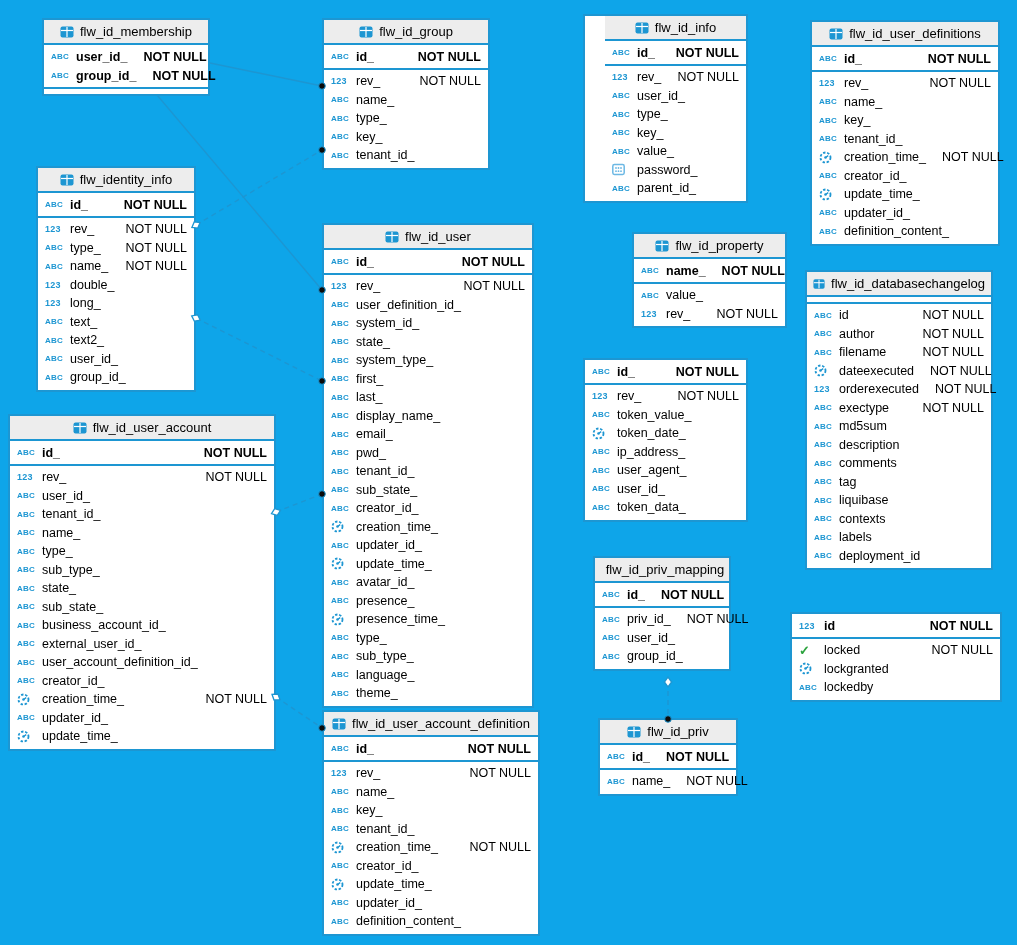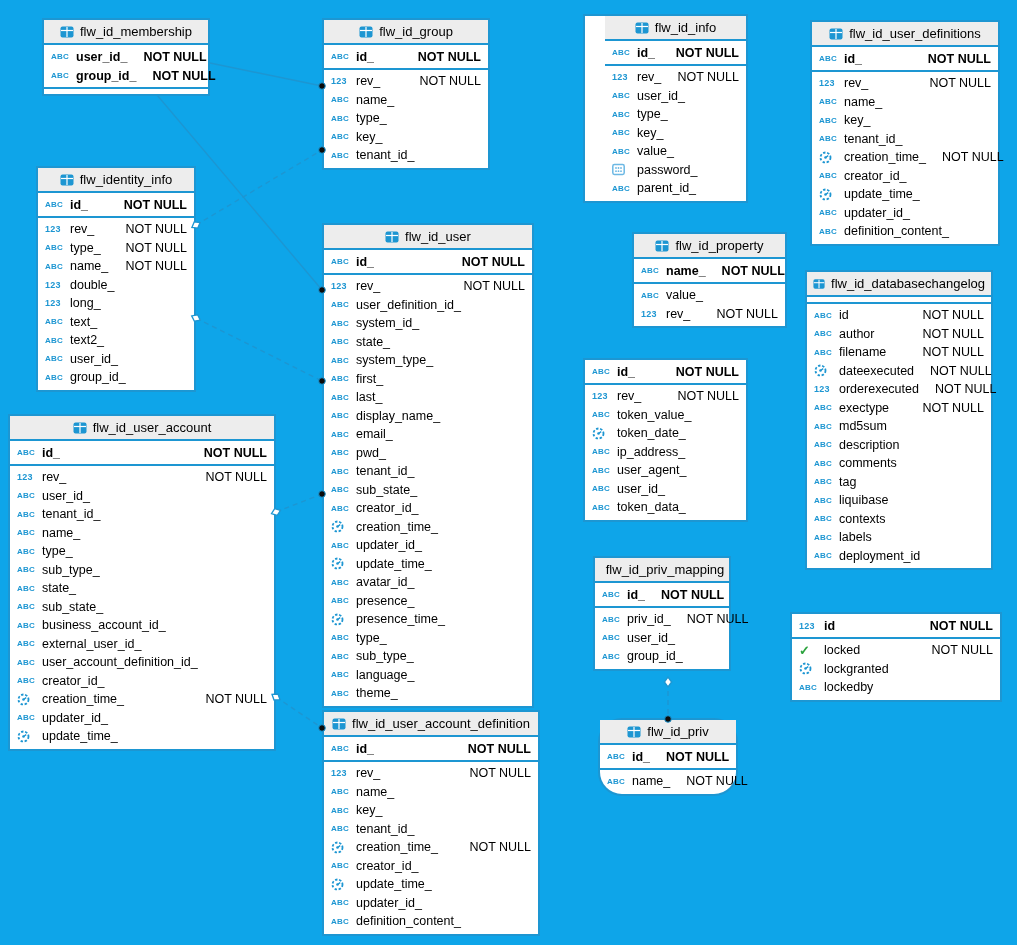--- a/index.html
+++ b/index.html
@@ -1025,21 +1025,21 @@
           <span class="cname">updater_id_</span>
         </div>
         <div class="trow">
           <span class="ci">
             <span class="abc">ABC</span>
           </span>
           <span class="cname">definition_content_</span>
         </div>
       </div>
     </div>
-    <div class="tbl" style="left: 598px; top: 718px; width: 140px; border-radius: 24px;">
+    <div class="tbl" style="left: 598px; top: 718px; width: 140px;">
       <div class="thead">
         <svg width="14" height="12" viewBox="0 0 14 12">
           <rect x="0.5" y="0.5" width="13" height="11" rx="2" fill="#1d96d2"></rect>
           <line x1="1" y1="4.5" x2="13" y2="4.5" stroke="#fff" stroke-width="1.2"></line>
           <line x1="7" y1="1" x2="7" y2="11" stroke="#fff" stroke-width="1.2"></line>
         </svg>
         <span class="ttitle">flw_id_priv</span>
       </div>
       <div class="tpk">
         <div class="trow">

